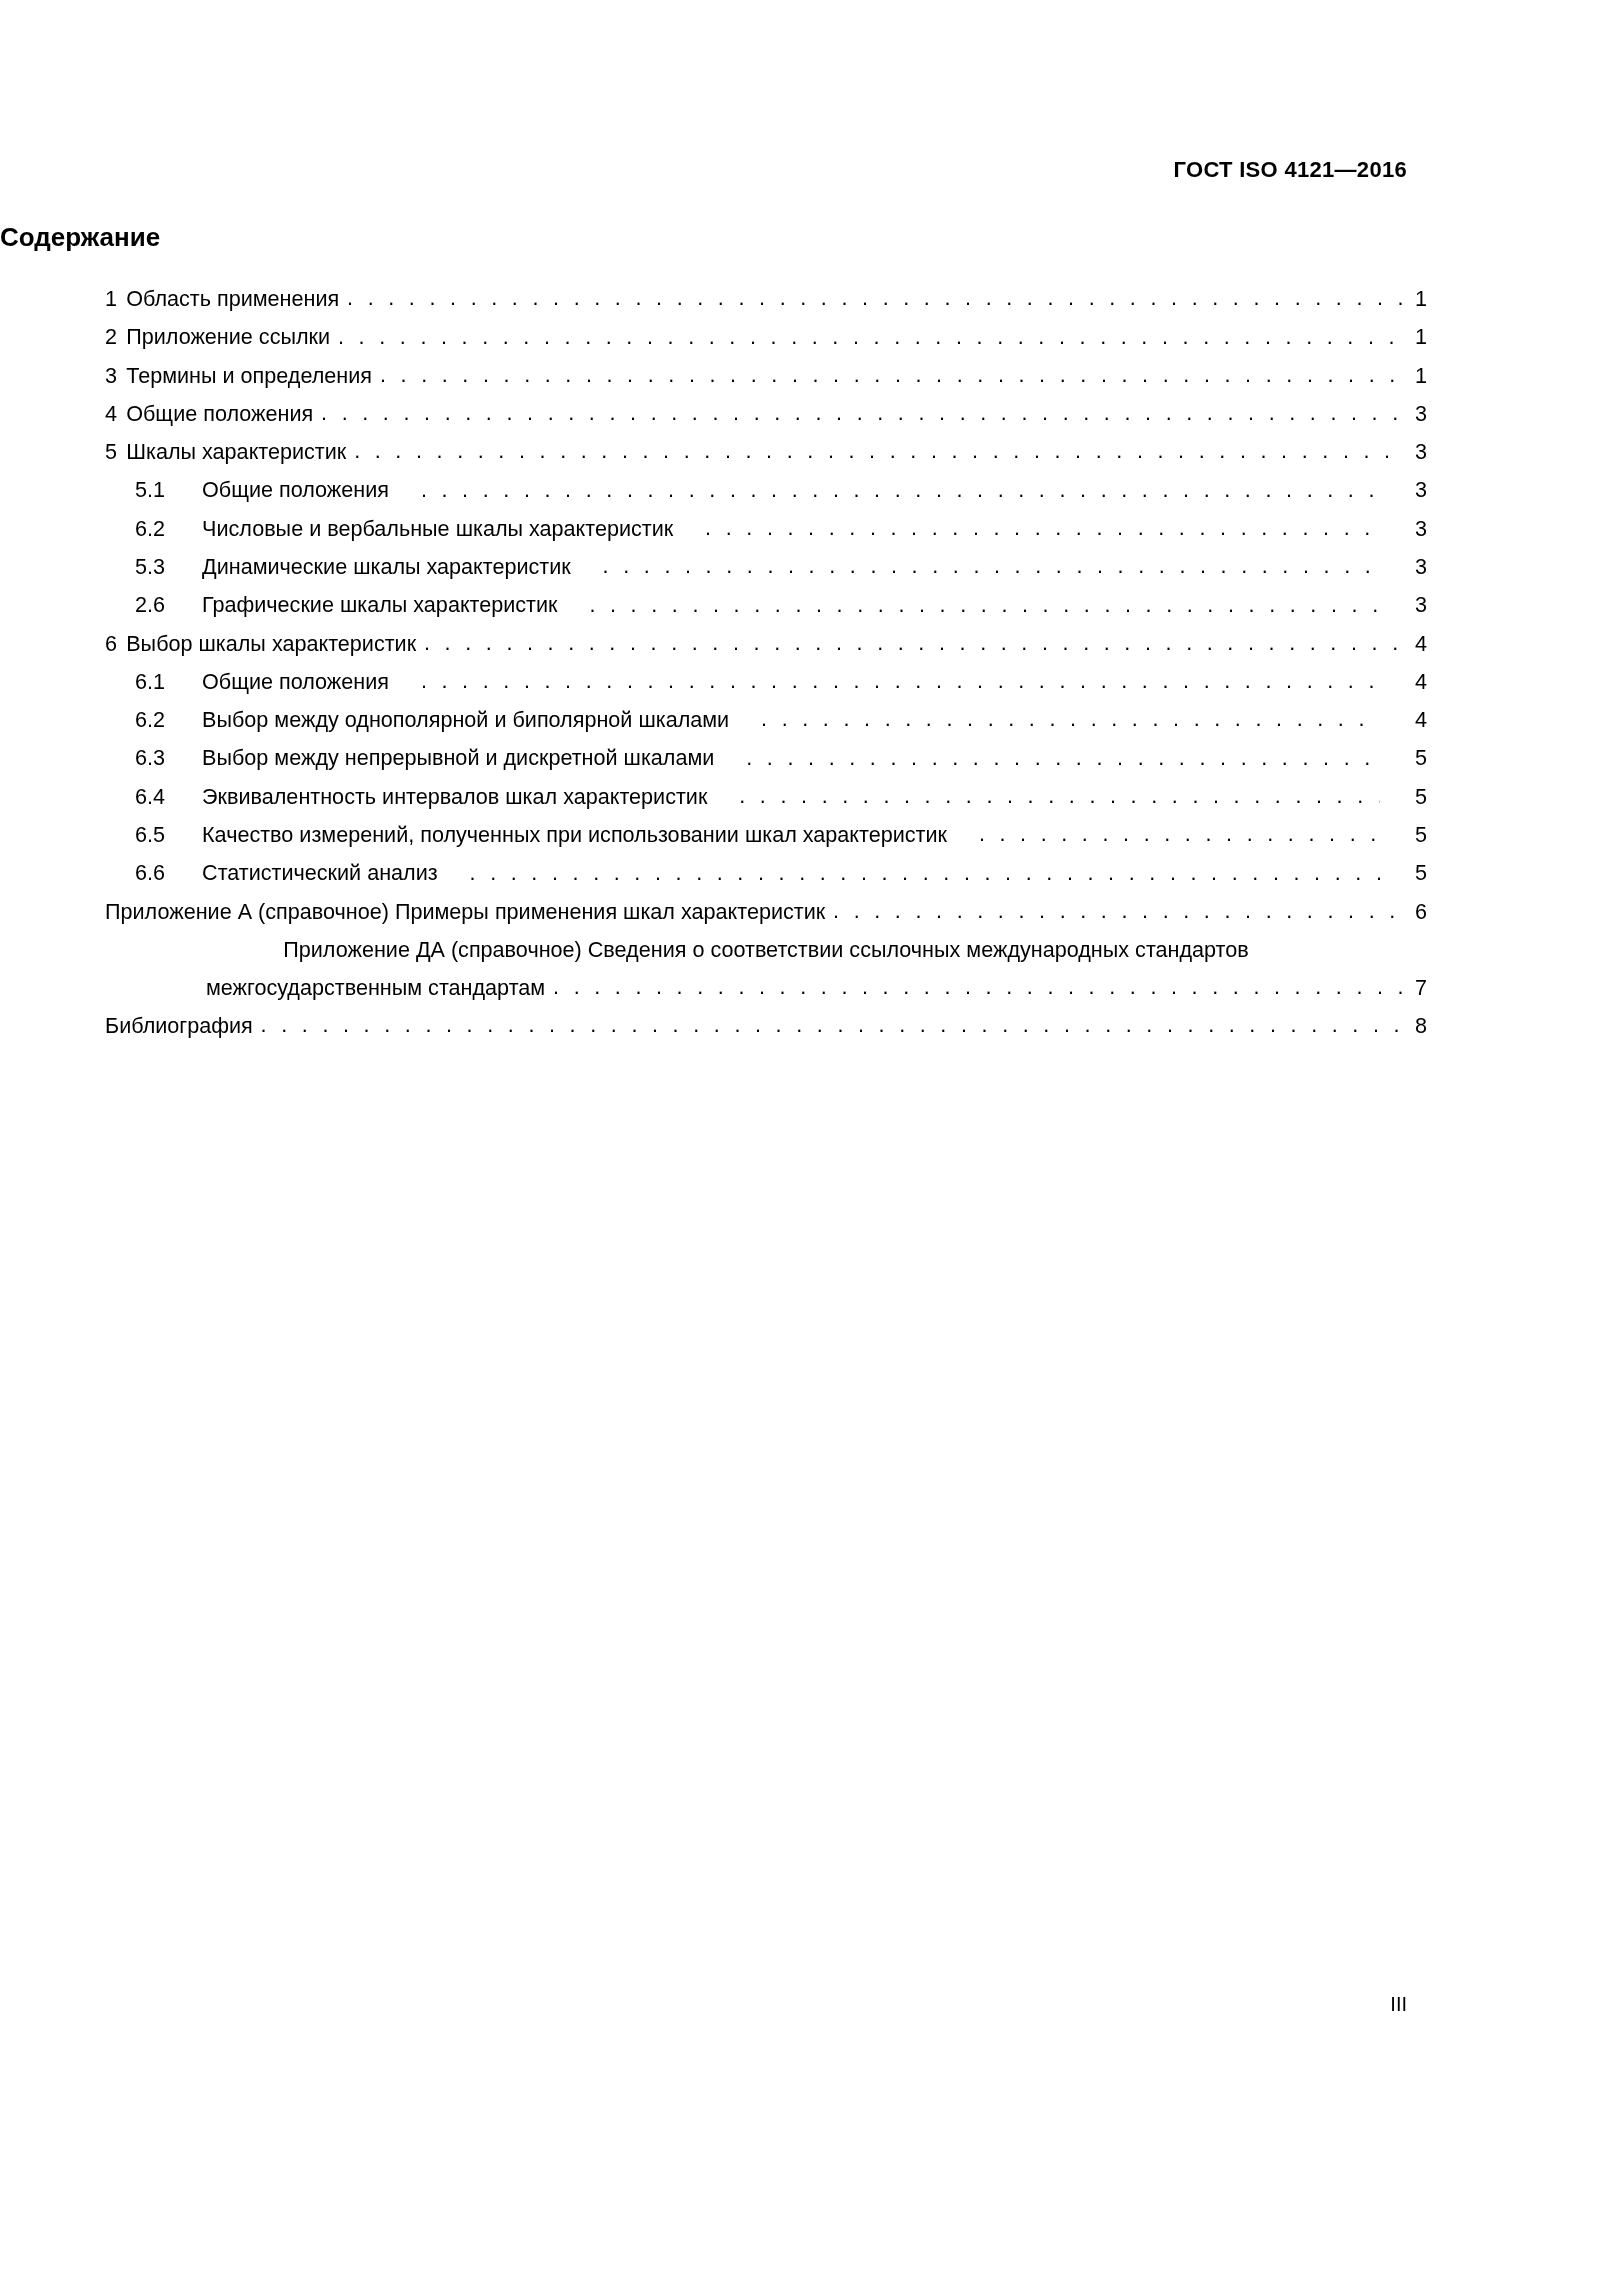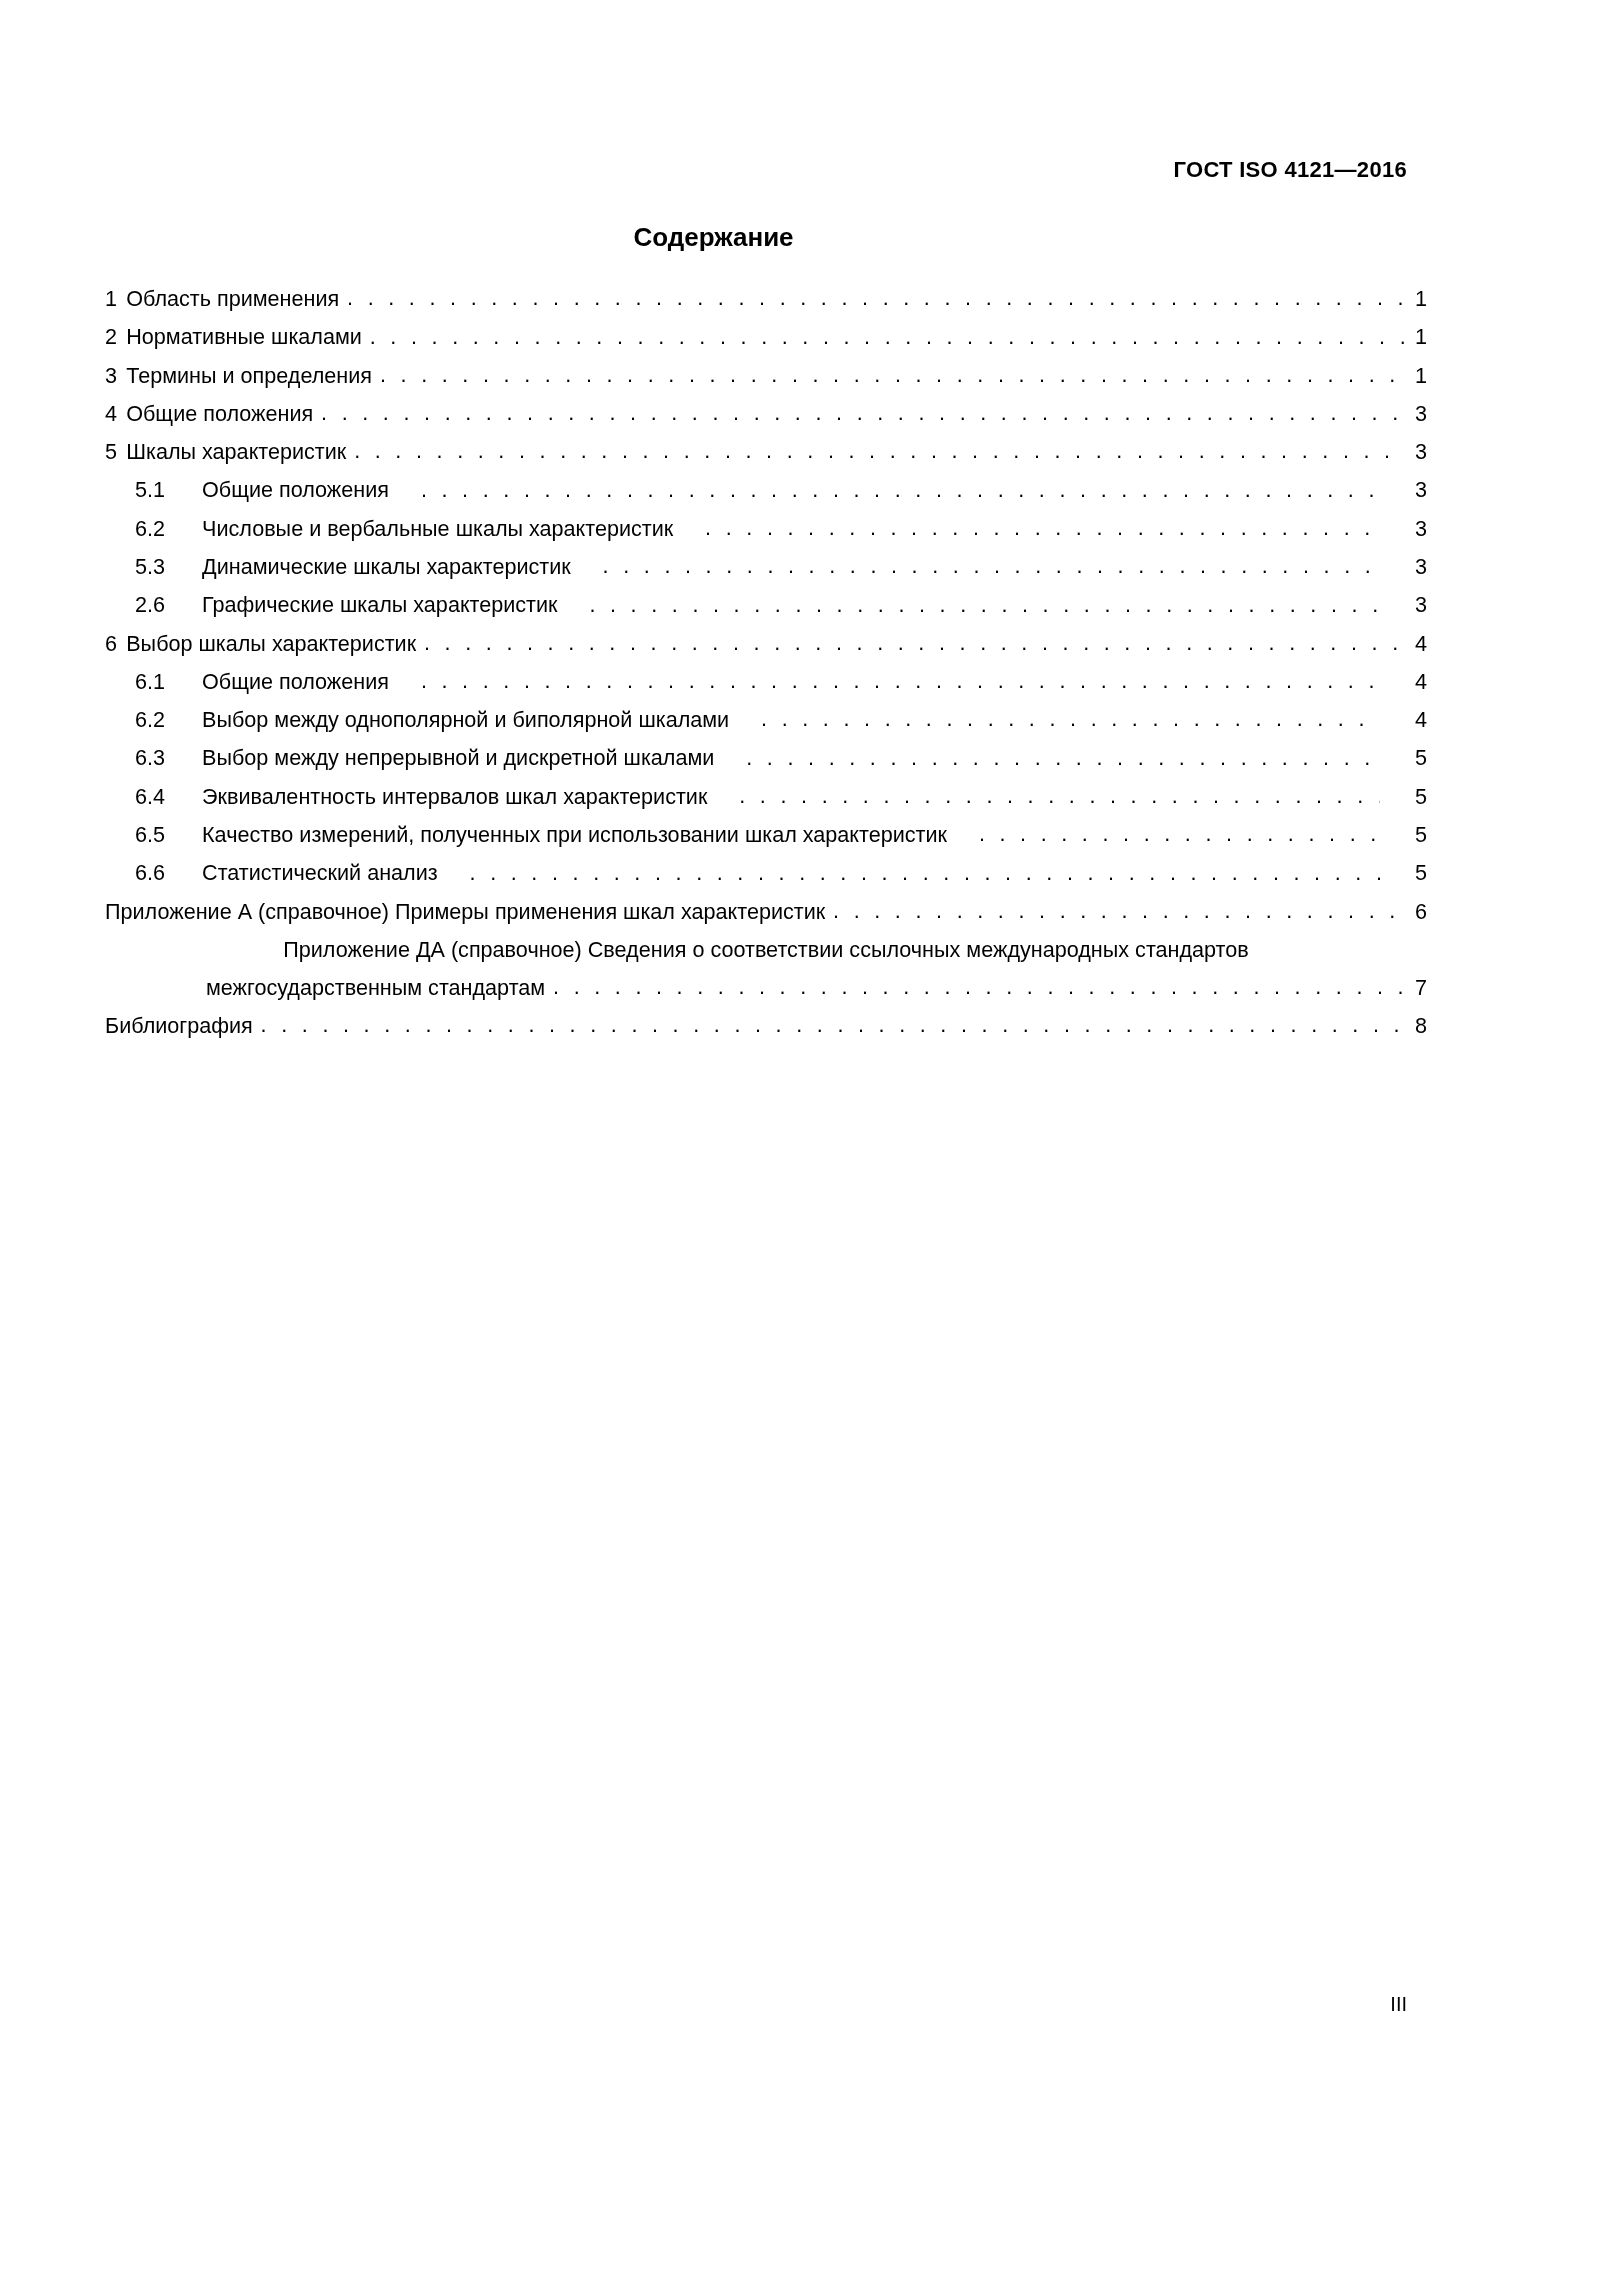--- a/index.html
+++ b/index.html
@@ -34,21 +34,20 @@
     font-weight: bold;
     letter-spacing: 0.3px;
     white-space: nowrap;
   }
 
   .toc-title {
     position: absolute;
     left: 0;
     right: 0;
     top: 222px;
-    text-align: center;
     font-size: 26px;
     font-weight: bold;
     
     padding-right: 196px;
   }
 
   .toc {
     position: absolute;
     left: 105px;
     top: 288px;
@@ -135,21 +134,21 @@
 
     <div class="toc-row lvl1">
       <span class="num">1</span>
       <span class="label">Область применения</span>
       <span class="dots">. . . . . . . . . . . . . . . . . . . . . . . . . . . . . . . . . . . . . . . . . . . . . . . . . . . . . . . . . . . . . . . . . . . . . . . . . . . . . . . . . . . . . . . .</span>
       <span class="page-no">1</span>
     </div>
 
     <div class="toc-row lvl1">
       <span class="num">2</span>
-      <span class="label">Нормативные шкалами</span>
+      <span class="label">Приложение ссылки</span>
       <span class="dots">. . . . . . . . . . . . . . . . . . . . . . . . . . . . . . . . . . . . . . . . . . . . . . . . . . . . . . . . . . . . . . . . . . . . . . . . . . . . . . . . . . . . . . . .</span>
       <span class="page-no">1</span>
     </div>
 
     <div class="toc-row lvl1">
       <span class="num">3</span>
       <span class="label">Термины и определения</span>
       <span class="dots">. . . . . . . . . . . . . . . . . . . . . . . . . . . . . . . . . . . . . . . . . . . . . . . . . . . . . . . . . . . . . . . . . . . . . . . . . . . . . . . . . . . . . . . .</span>
       <span class="page-no">1</span>
     </div>

